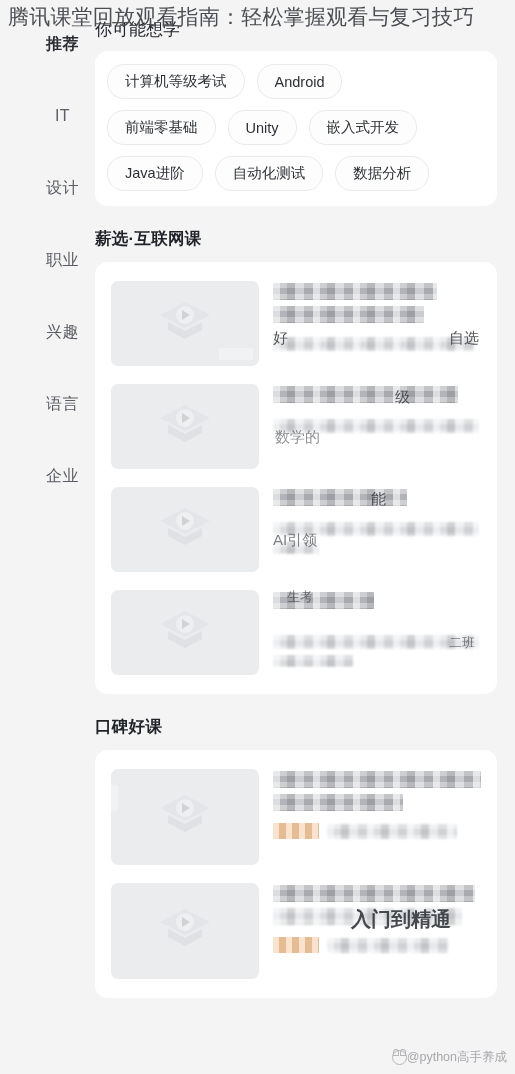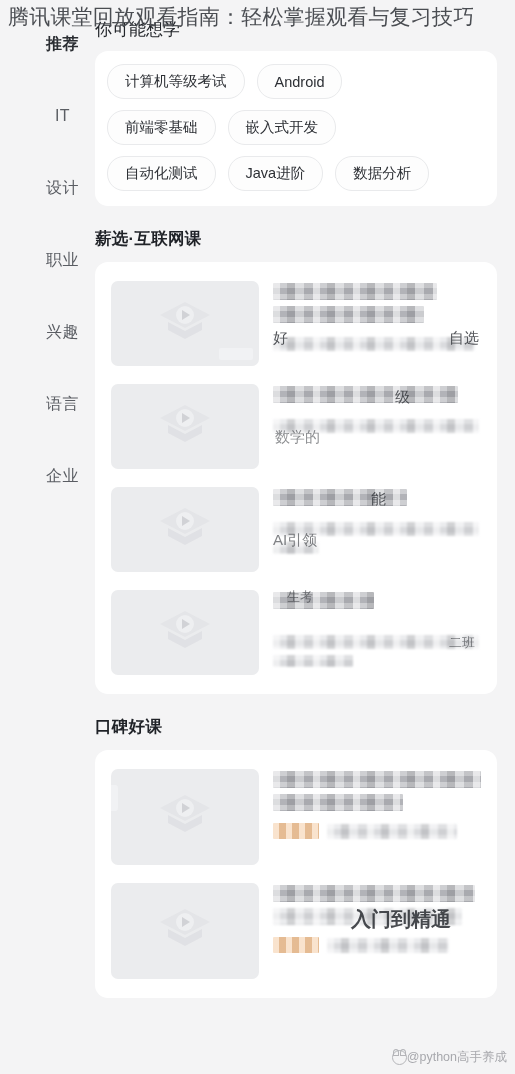--- a/index.html
+++ b/index.html
@@ -297,25 +297,26 @@
 
     <div class="main-header">你可能想学</div>
 
     <div class="card tag-card">
       <div class="tag-row">
         <span class="chip">计算机等级考试</span>
         <span class="chip">Android</span>
       </div>
       <div class="tag-row">
         <span class="chip">前端零基础</span>
+        <span class="chip">Unity</span>
         <span class="chip">嵌入式开发</span>
       </div>
       <div class="tag-row">
+        <span class="chip">Java进阶</span>
         <span class="chip">自动化测试</span>
-        <span class="chip">Java进阶</span>
         <span class="chip">数据分析</span>
       </div>
     </div>
 
     <div class="section-title">薪选·互联网课</div>
 
     <div class="card list-card">
 
       <div class="course-row">
         <div class="thumb">

